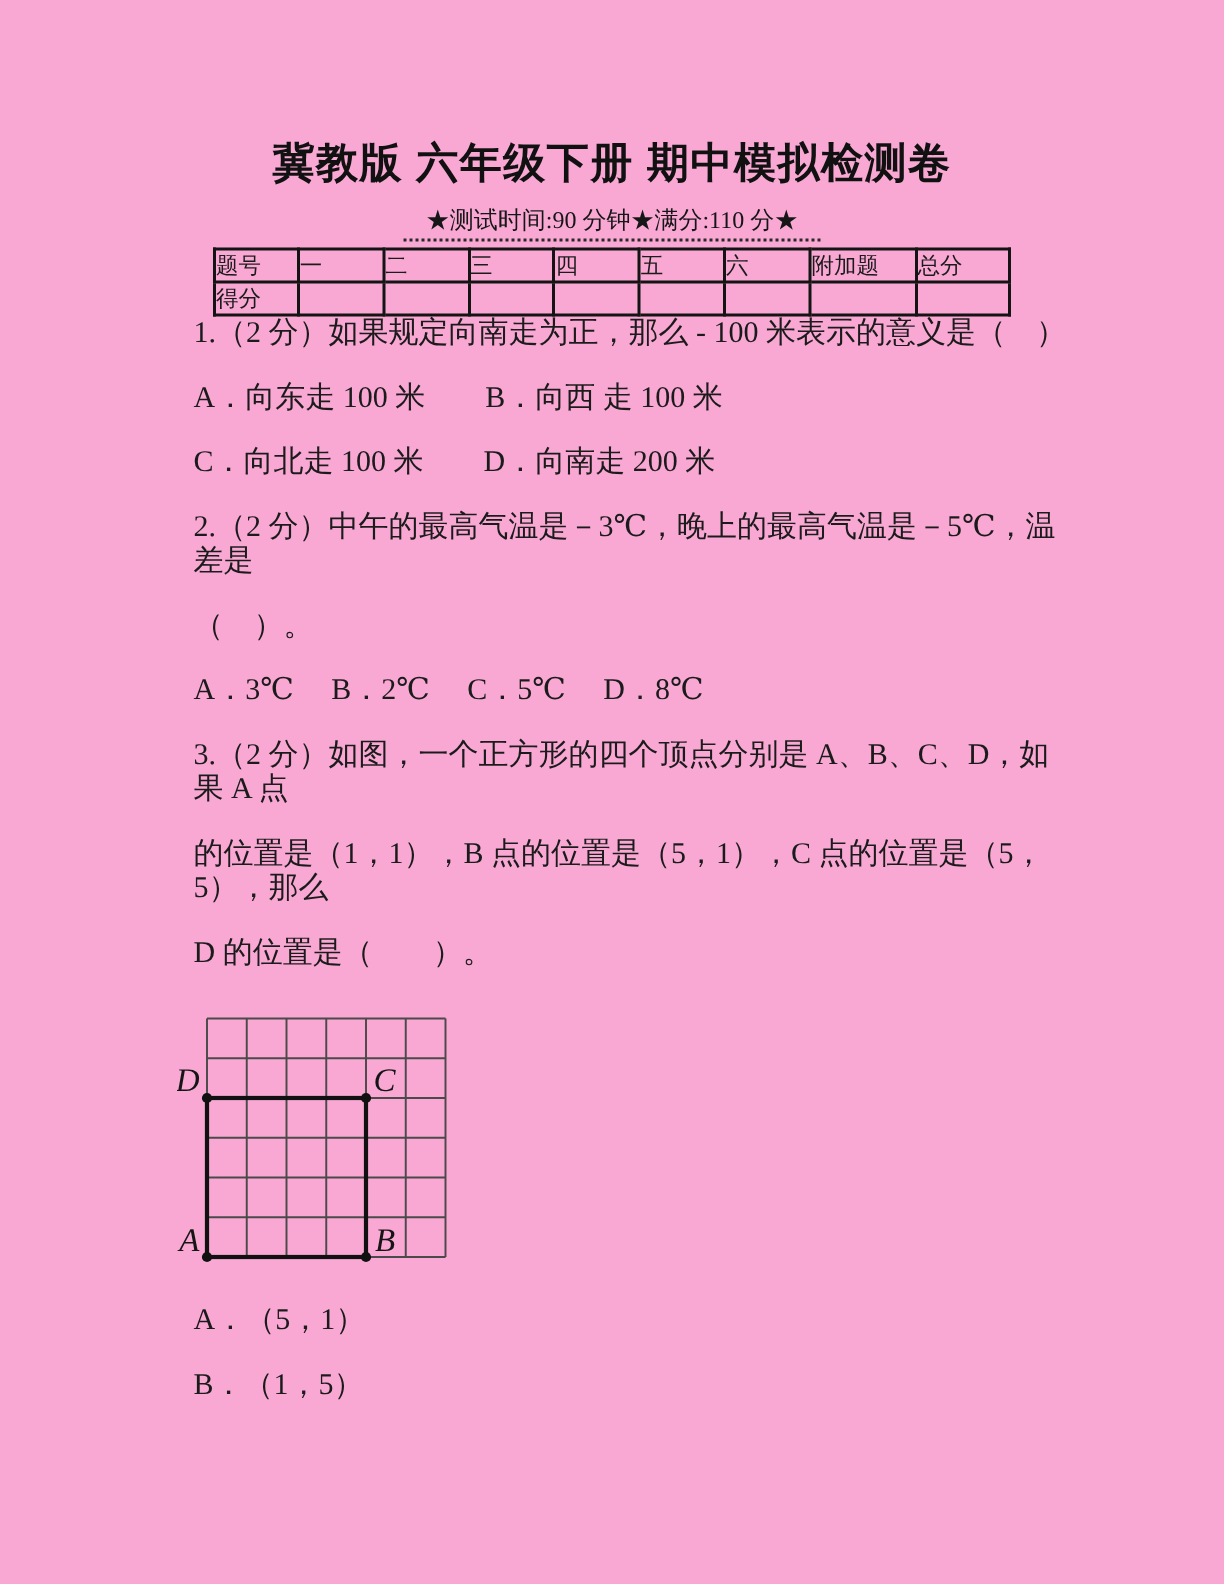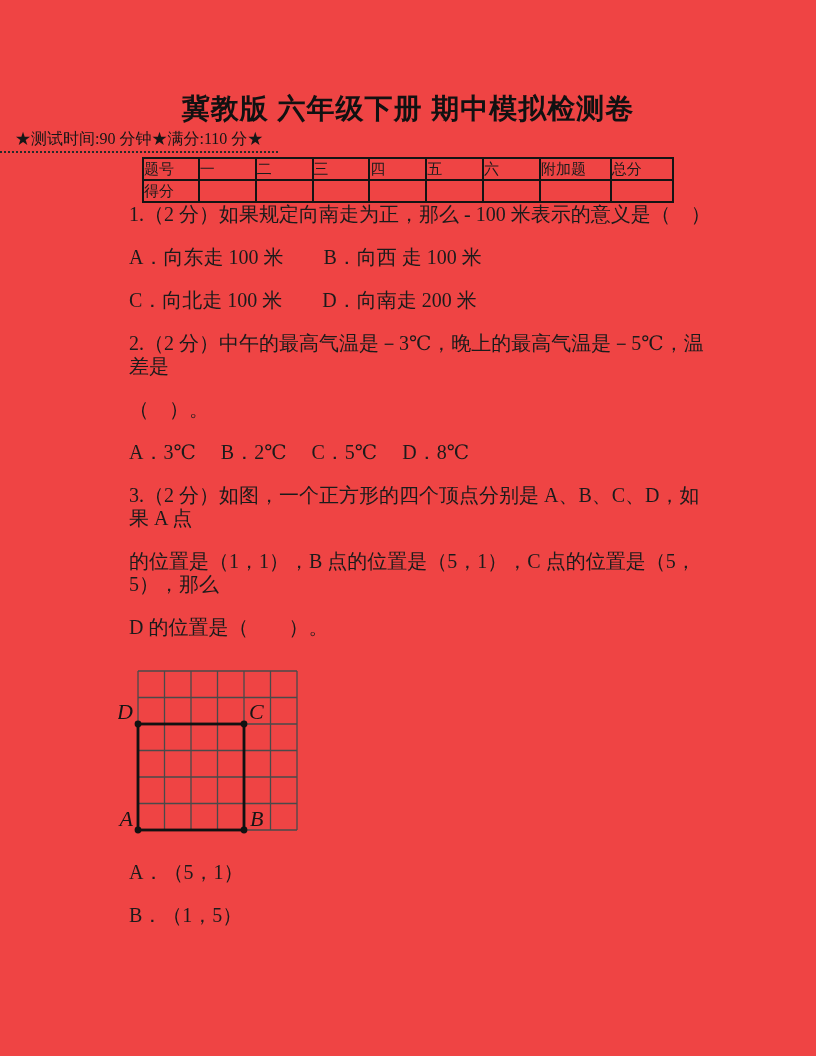--- a/index.html
+++ b/index.html
@@ -1,36 +1,36 @@
 <!DOCTYPE html>
 <html><head>
 <meta charset="utf-8">
 <style>
   html, body { margin: 0; padding: 0; background: #e8e8e8; }
   .page {
     width: 816px; height: 1056px;
     margin: 0 auto;
-    background: #ef4444;
+    background: #f9a8d4;
     color: #1b1b1b;
     font-family: "Liberation Serif", "DejaVu Serif", serif;
     position: relative;
     overflow: hidden;
     box-sizing: border-box;
   }
   .title {
     margin: 0;
     padding-top: 90px;
     text-align: center;
     font-family: "Liberation Sans", "DejaVu Sans", sans-serif;
     font-weight: bold;
     font-size: 28px;
     letter-spacing: 1px;
     color: #111;
   }
-  .subtitle-wrap { text-align: left; margin-top: 1px; }
+  .subtitle-wrap { text-align: center; margin-top: 9px; }
   .subtitle {
     display: inline-block;
     font-size: 16px;
     padding: 0 15px 1px 15px;
     border-bottom: 2px dotted #2a2a2a;
     color: #161616;
   }
   table.score-table {
     border-collapse: collapse;
     table-layout: fixed;

